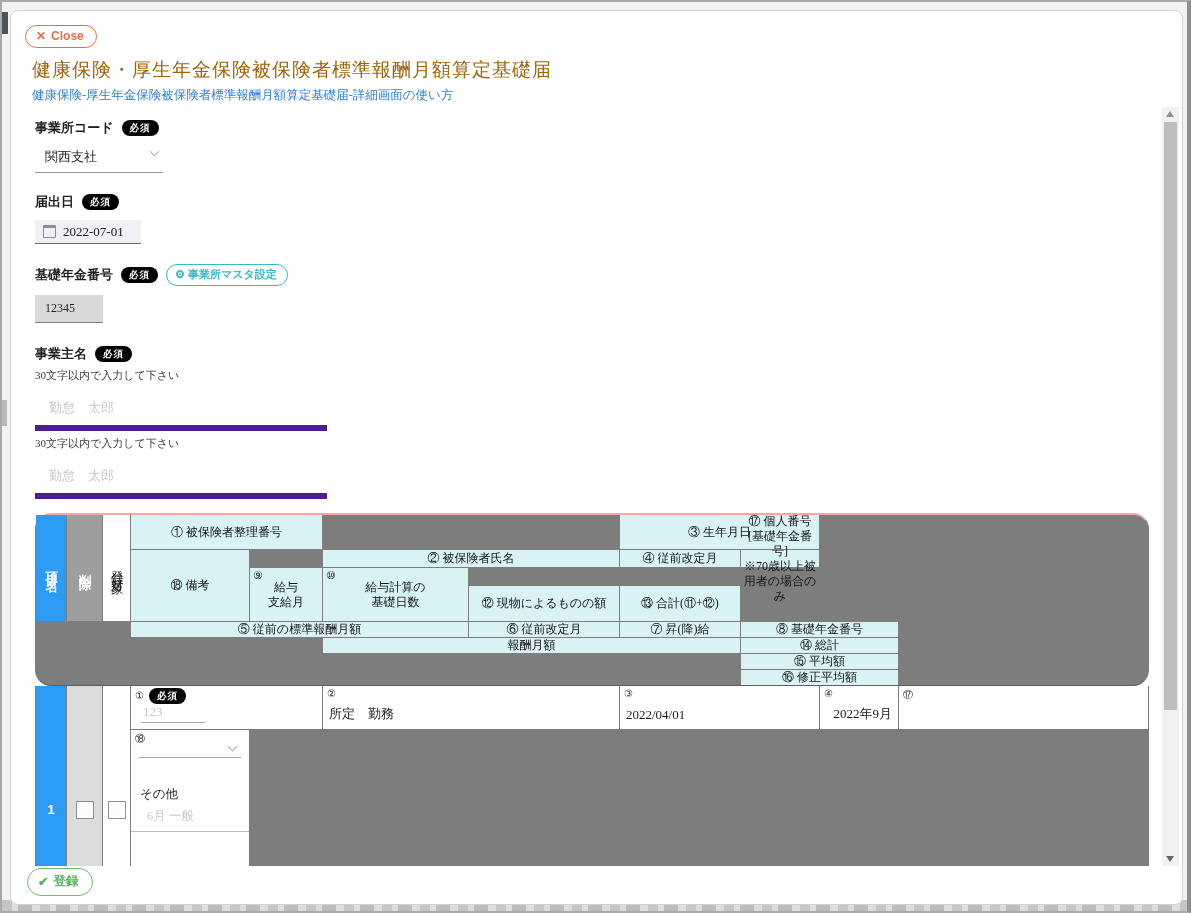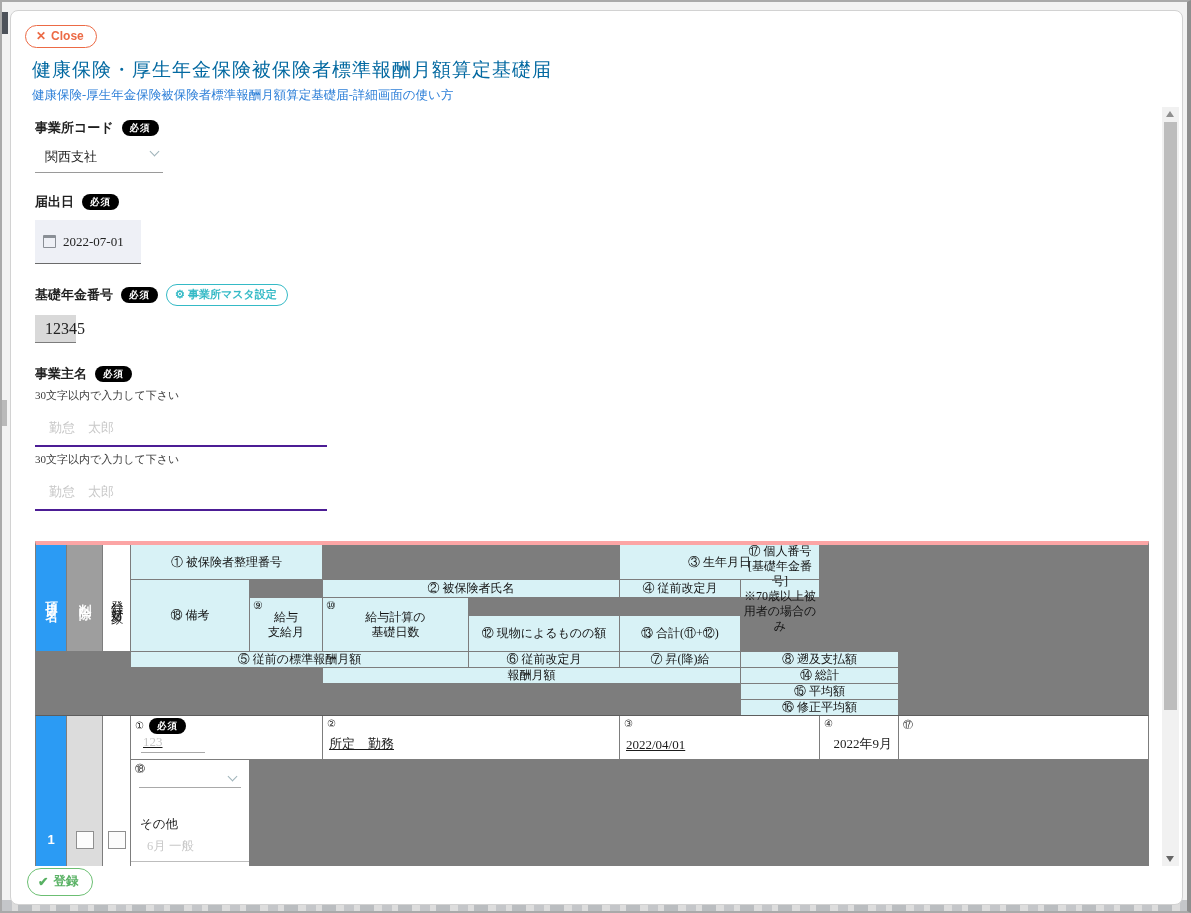--- a/index.html
+++ b/index.html
@@ -12,67 +12,67 @@
   .behind-bottom { position:absolute; left:0; right:0; bottom:0; height:11px; background:#cdcdcd;
     background-image:repeating-linear-gradient(90deg,#9fa3a8 0 10px,transparent 10px 16px,#8e9298 16px 30px,transparent 30px 38px);
     opacity:.55; }
 
   .modal { position:absolute; left:8px; top:8px; width:1173px; height:895px; background:#fff;
     border:1px solid #d2d2d2; border-radius:8px; overflow:hidden; }
 
   .close-btn { position:absolute; top:14px; left:14px; display:inline-flex; align-items:center; gap:5px;
     border:1.5px solid #ec6a45; color:#ec6a45; background:#fff; border-radius:14px; padding:3px 12px 4px 10px;
     font-family:"Liberation Sans",sans-serif; font-size:12px; font-weight:bold; cursor:pointer; }
-  .page-title { position:absolute; top:46px; left:21px; font-size:19px; font-weight:normal; color:#0369a1; letter-spacing:1px; }
+  .page-title { position:absolute; top:46px; left:21px; font-size:19px; font-weight:normal; color:#a16207; letter-spacing:1px; }
   .help-link { position:absolute; top:76px; left:21px; font-size:12.5px; color:#2d7fd8; text-decoration:none; cursor:pointer; }
 
   .content { position:absolute; top:96px; left:0; right:20px; height:759px; overflow:hidden; padding:12px 6px 0 24px; }
 
   .fld-label { display:flex; align-items:center; gap:8px; font-size:13px; font-weight:bold; color:#1f1f1f; }
   .badge { display:inline-block; background:#000000; color:#fff; font-family:"Liberation Sans",sans-serif;
     font-size:9.5px; font-weight:bold; padding:1.5px 8px; border-radius:9px; line-height:1.35; letter-spacing:1px; }
   .hint { font-size:11px; color:#3c3c3c; margin-top:5px; }
   .ph { color:#c8c8c8; }
 
   .uSelect { margin-top:9px; width:128px; border-bottom:1px solid #9a9a9a; padding:2px 4px 6px 10px;
     display:flex; justify-content:space-between; align-items:flex-start; font-size:13px; cursor:pointer; }
   .chev { width:9px; height:9px; display:inline-block; position:relative; flex:0 0 auto; }
   .chev::after { content:""; position:absolute; left:1px; top:0; width:6px; height:6px;
     border-right:1.4px solid #9fb3ba; border-bottom:1.4px solid #9fb3ba; transform:rotate(45deg); }
 
-  .date-box { margin-top:9px; width:106px; height:44px; background:#eef0f6; border-bottom:1px solid #6a6a6a;
+  .date-box { margin-top:9px; width:106px; height:24px; background:#eef0f6; border-bottom:1px solid #6a6a6a;
     display:flex; align-items:center; gap:7px; padding:0 8px; font-size:13px; cursor:text; }
   .cal-icon { width:13px; height:13px; border:1.2px solid #8a8f96; border-top:3px solid #8a8f96; border-radius:1px; display:inline-block; }
 
-  .num-box { margin-top:9px; width:41px; height:28px; background:#d9d9d9; border-bottom:1px solid #7c7c7c;
-    display:flex; align-items:center; padding:0 10px; font-size:16px; }
+  .num-box { margin-top:9px; width:68px; height:28px; background:#d9d9d9; border-bottom:1px solid #7c7c7c;
+    display:flex; align-items:center; padding:0 10px; font-size:12px; }
 
   .pill-btn-teal { display:inline-flex; align-items:center; gap:3px; border:1px solid #35bac6; color:#35bac6;
     background:#fff; border-radius:13px; padding:2px 10px 3px 8px; font-family:"Liberation Sans",sans-serif;
     font-size:11px; font-weight:bold; cursor:pointer; }
-  .name-input { margin-top:14px; width:292px; border-bottom:2px solid #4c1d95; padding:2px 4px 8px 14px; font-size:13px; cursor:text; }
+  .name-input { margin-top:14px; width:292px; border-bottom:6px solid #4c1d95; padding:2px 4px 8px 14px; font-size:13px; cursor:text; }
 
   
   .tgrid { display:grid; grid-template-columns:30px 35px 27px 118px 72px 145px 150px 120px 78px 78px 1fr;
     gap:1px; background:#7d7d7d; border-left:1px solid #7d7d7d; border-right:1px solid #7d7d7d; width:1114px; }
-  .thead { grid-template-rows:34px 17px 17px 17px 17px; border-top:4px solid #fca5a5; border-bottom:1.5px solid #5d5d5d; margin-top:30px; }
+  .thead { grid-template-rows:34px 17px 17px 17px 17px; border-top:2px solid #fca5a5; border-bottom:1.5px solid #5d5d5d; margin-top:14px;border-radius:16px; }
   .tbody1 { grid-template-rows:43px 50px 50px 50px 50px; border-bottom:1px solid #7d7d7d; }
 
   .hc { background:#d8f2f6; display:flex; flex-direction:column; align-items:center; justify-content:center;
     font-size:12px; color:#141414; text-align:center; position:relative; line-height:1.25; }
   .hc-corner { position:absolute; top:1px; left:3px; font-size:11px; }
   .hc-blue { background:#2b9bf4; color:#fff; font-weight:bold; }
   .hc-grey { background:#9e9e9e; color:#fff; font-weight:bold; }
   .hc-white { background:#fff; }
   .vtext { writing-mode:vertical-rl; text-orientation:upright; letter-spacing:4px; font-size:12.5px; }
 
   .bc { background:#fff; position:relative; font-size:13px; color:#1c1c1c; overflow:hidden; }
   .cl { position:absolute; top:2px; left:4px; font-size:10px; color:#2e2e2e; display:flex; gap:5px; align-items:center; white-space:nowrap; }
   .bot { position:absolute; bottom:6px; display:flex; align-items:baseline; gap:5px; }
-  .bot.l { left:6px;text-decoration:underline; } .bot.r { right:6px; }
+  .bot.l { left:6px; } .bot.r { right:6px; }
   .amt { display:inline-block; min-width:84px; text-align:right; border-bottom:1px solid #a9a9a9; padding:0 6px 2px 2px; }
   .amt.sm { min-width:40px; }
   .idx { background:#2b9bf4; color:#fff; display:flex; align-items:center; justify-content:center;
     font-weight:bold; font-size:13px; font-family:"Liberation Sans",sans-serif; overflow:hidden; }
   .ckcell { display:flex; align-items:center; justify-content:center; overflow:hidden; }
   .ckcell.del { background:#dcdcdc; }
   .ckcell.reg { background:#fff; }
   .ckbox { width:18px; height:18px; border:1px solid #8f8f8f; background:#fcfcfc; cursor:pointer; }
   .kdivider { position:absolute; top:0; bottom:0; left:168px; width:0; border-left:1px solid #cfcfcf; }
 
@@ -173,21 +173,21 @@
         <div class="hc" style="grid-column:6/8">② 被保険者氏名</div>
         <div class="hc">④ 従前改定月</div>
         <div class="hc">
           <div>⑰ 個人番号[基礎年金番号]</div>
             <div>※70歳以上被用者の場合のみ</div>
         </div>
 
         <div class="hc" style="grid-column:4/7">⑤ 従前の標準報酬月額</div>
         <div class="hc">⑥ 従前改定月</div>
         <div class="hc">⑦ 昇(降)給</div>
-        <div class="hc" style="grid-column:9/11">⑧ 遡及支払額</div>
+        <div class="hc" style="grid-column:9/11">⑧ 基礎年金番号</div>
         <div class="hc" style="grid-row:2/6">⑱ 備考</div>
 
         <div class="hc" style="grid-row:3/6">
           <span class="hc-corner">⑨</span>
           <div>給与</div>
             <div>支給月</div>
         </div>
         <div class="hc" style="grid-row:3/6">
           <span class="hc-corner">⑩</span>
           <div>給与計算の</div>

